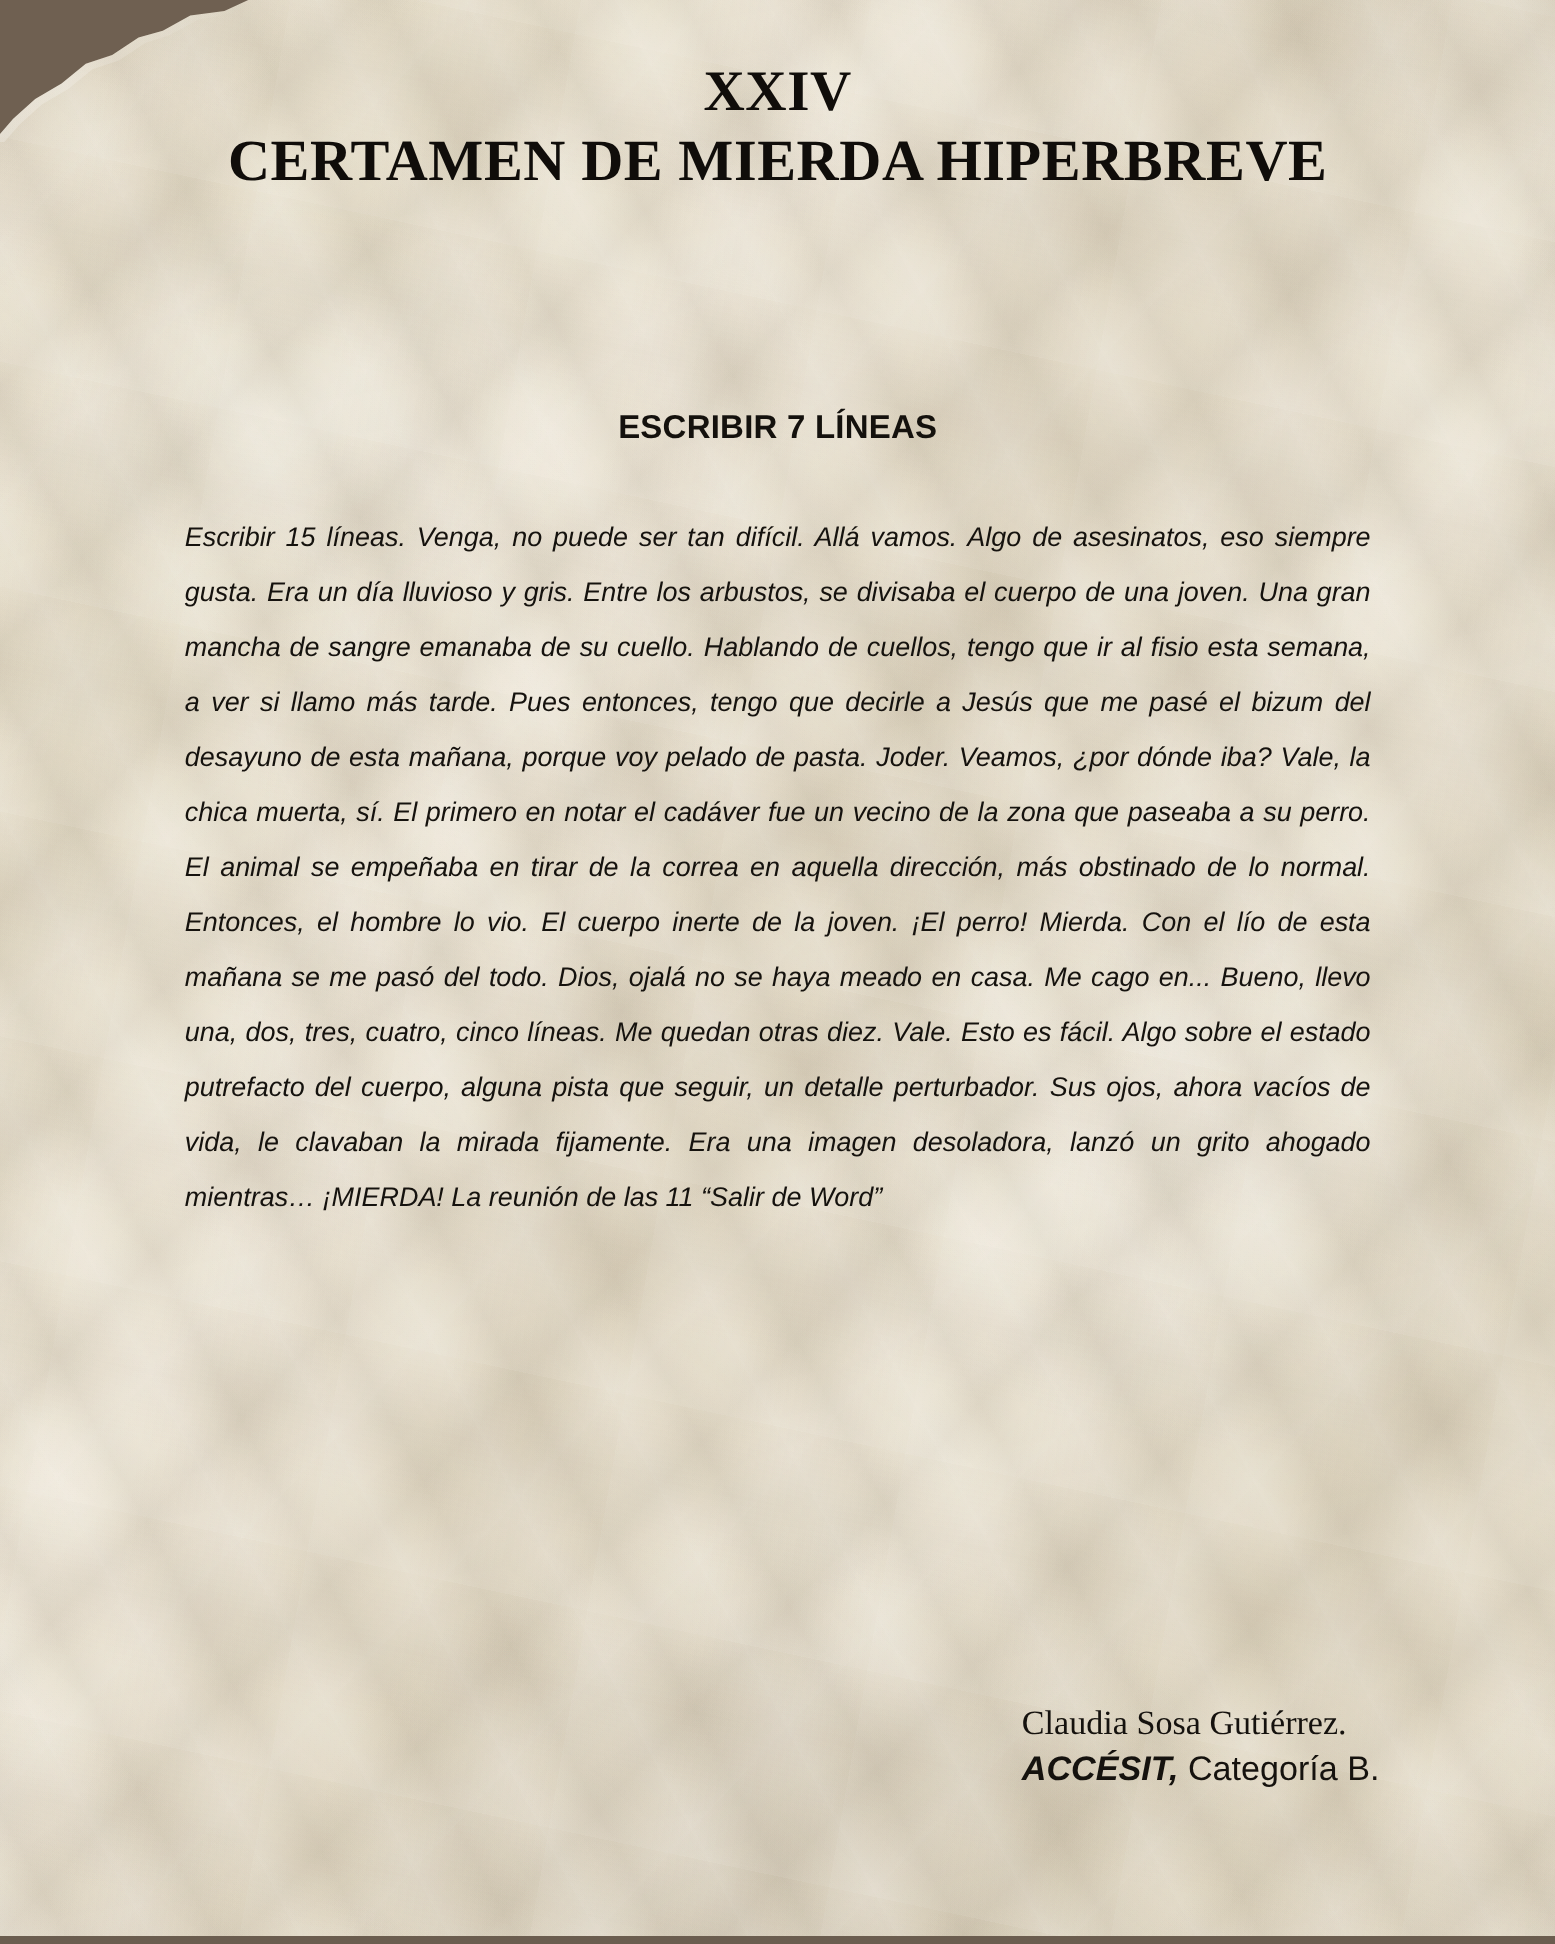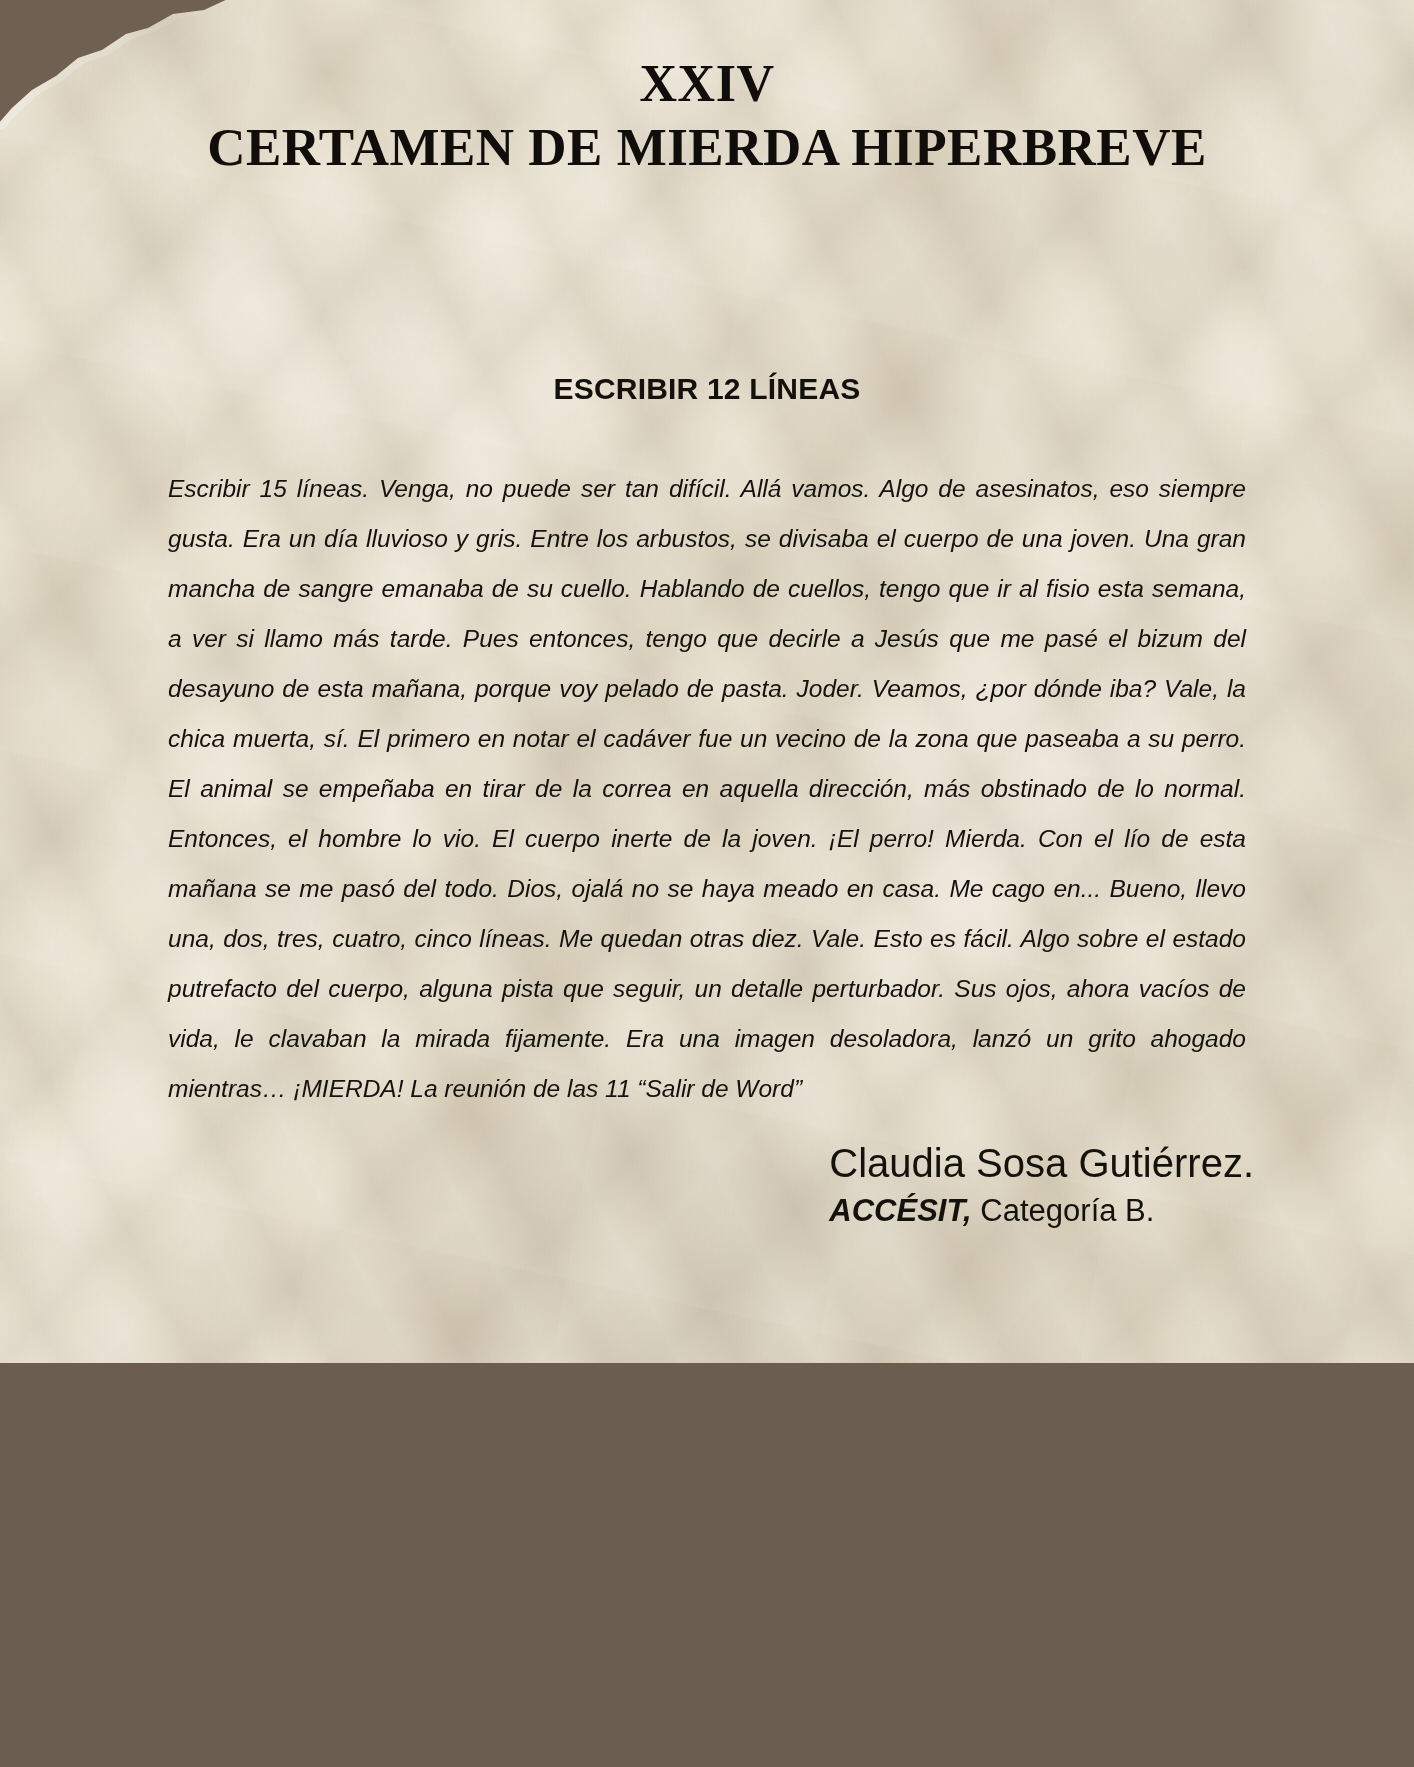--- a/index.html
+++ b/index.html
@@ -10,21 +10,21 @@
     width: 1414px;
     height: 1767px;
     background: #6b5d4f;
     font-family: "Liberation Sans", sans-serif;
     overflow: hidden;
   }
 
   .page {
     position: relative;
     width: 1414px;
-    height: 1363px;
+    height: 1760px;
     background:
       radial-gradient(ellipse 420px 300px at 18% 22%, rgba(255,255,255,0.30), rgba(255,255,255,0) 70%),
       radial-gradient(ellipse 500px 380px at 78% 60%, rgba(255,255,255,0.22), rgba(255,255,255,0) 70%),
       radial-gradient(ellipse 600px 400px at 50% 95%, rgba(150,135,110,0.22), rgba(255,255,255,0) 70%),
       linear-gradient(118deg, #e8e0cf 0%, #e4dcc8 18%, #ece5d6 34%, #e0d7c3 50%, #eae3d3 66%, #ded5c0 82%, #e7dfcd 100%);
     overflow: hidden;
   }
 
   
   .tex1, .tex2, .tex3 {
@@ -136,23 +136,24 @@
   }
 
   .signature {
     position: absolute;
     right: 160px;
     bottom: 132px;
     text-align: left;
     z-index: 6;
   }
   .sig-name {
-    font-size: 40px;
+    font-size: 31px;
     color: #15120e;
     line-height: 1.25;
+    font-family: Liberation Serif, serif;
   }
   .sig-award {
     font-size: 31px;
     color: #15120e;
     line-height: 1.25;
     margin-top: 4px;
   }
   .sig-award b { font-weight: bold; font-style: italic; }
 </style>
 </head>
@@ -165,21 +166,21 @@
   <div class="vignette"></div>
   <div class="torn-corner"></div>
   <div class="torn-edge"></div>
 
   <div class="content">
     <h1 class="doc-title">
       <span class="line1">XXIV</span>
       <span class="line2">CERTAMEN DE MIERDA HIPERBREVE</span>
     </h1>
 
-    <h2 class="story-title">ESCRIBIR 12 LÍNEAS</h2>
+    <h2 class="story-title">ESCRIBIR 7 LÍNEAS</h2>
 
     <p class="story-body">Escribir 15 líneas. Venga, no puede ser tan difícil. Allá vamos. Algo de asesinatos, eso siempre gusta. Era un día lluvioso y gris. Entre los arbustos, se divisaba el cuerpo de una joven. Una gran mancha de sangre emanaba de su cuello. Hablando de cuellos, tengo que ir al fisio esta semana, a ver si llamo más tarde. Pues entonces, tengo que decirle a Jesús que me pasé el bizum del desayuno de esta mañana, porque voy pelado de pasta. Joder. Veamos, ¿por dónde iba? Vale, la chica muerta, sí. El primero en notar el cadáver fue un vecino de la zona que paseaba a su perro. El animal se empeñaba en tirar de la correa en aquella dirección, más obstinado de lo normal. Entonces, el hombre lo vio. El cuerpo inerte de la joven. ¡El perro! Mierda. Con el lío de esta mañana se me pasó del todo. Dios, ojalá no se haya meado en casa. Me cago en... Bueno, llevo una, dos, tres, cuatro, cinco líneas. Me quedan otras diez. Vale. Esto es fácil. Algo sobre el estado putrefacto del cuerpo, alguna pista que seguir, un detalle perturbador. Sus ojos, ahora vacíos de vida, le clavaban la mirada fijamente. Era una imagen desoladora, lanzó un grito ahogado mientras… ¡MIERDA! La reunión de las 11 “Salir de Word”</p>
   </div>
 
   <div class="signature">
     <div class="sig-name">Claudia Sosa Gutiérrez.</div>
     <div class="sig-award"><b>ACCÉSIT,</b><span> Categoría B.</span></div>
   </div>
 </div>
 

